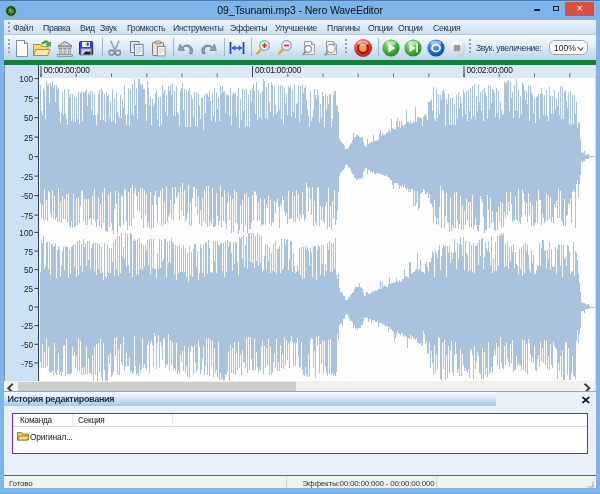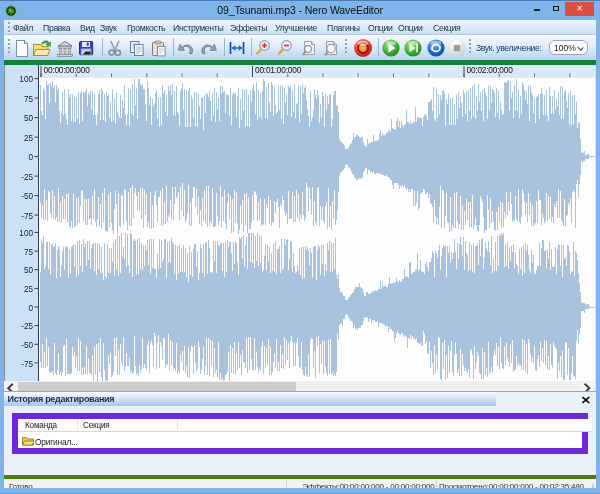--- a/index.html
+++ b/index.html
@@ -17,26 +17,26 @@
 .ti{position:absolute}
 #vlabel{position:absolute;left:472px;top:8px;font-size:8.6px;color:#1e3a66;letter-spacing:-0.35px}
 #vcombo{position:absolute;left:545px;top:5px;width:39px;height:15px;background:#fdfdfd;border:1px solid #98a8bc;border-radius:6px;font-size:8.6px;color:#222;padding:2px 0 0 4px}
 #vcombo .chev{position:absolute;right:4px;top:3.5px;width:5px;height:5px;border-right:1.6px solid #333;border-bottom:1.6px solid #333;transform:rotate(45deg) scale(1,0.8)}
 #wavepanel{position:absolute;left:0;top:40px;width:592px;height:330px;background:#c9def3;border-top:5px solid #15803d}
 #wavesvg{position:absolute;left:0;top:-40px}
 #hist{position:absolute;left:0;top:371px;width:592px;height:84px;background:#e9f0f9;border-top:1px solid #98a8bc}
 #histhdr{position:absolute;left:0;top:0;width:492px;height:13.5px;background:linear-gradient(#f8fbfe,#d5e6f7 45%,#a3c7ee)}
 #histhdr .t{position:absolute;left:3.5px;top:1.5px;font-size:9px;font-weight:bold;color:#1c3048;letter-spacing:-0.3px}
 #histx{position:absolute;left:577px;top:0.5px;font-size:11.5px;color:#111;font-weight:bold;transform:scale(1.1,0.95)}
-#histlist{position:absolute;left:8px;top:20.5px;width:576px;height:41px;background:#fff;border:6px solid #6d28d9}
+#histlist{position:absolute;left:8px;top:20.5px;width:576px;height:41px;background:#fff;border:1px solid #6d28d9}
 .hcol{position:absolute;top:0;height:13px;border-right:1px solid #e4e4ec}
 .hlbl{position:absolute;top:2px;font-size:8.2px;color:#222;letter-spacing:-0.2px}
 #hdrrow{position:absolute;left:0;top:0;width:574px;height:13px;background:#fdfdfd;border-bottom:1px solid #d8d8e0}
 #rowtxt{position:absolute;left:17px;top:18px;font-size:8.4px;color:#222;letter-spacing:-0.2px}
-#status{position:absolute;left:0;top:455px;width:592px;height:13px;background:#f1f1f1;border-top:4px solid #4d7c0f;font-size:8px;color:#333}
+#status{position:absolute;left:0;top:455px;width:592px;height:13px;background:#f1f1f1;border-top:1px solid #4d7c0f;font-size:8px;color:#333}
 .st{position:absolute;top:2.5px;letter-spacing:-0.2px}
 .stsep{position:absolute;top:1px;width:1px;height:11px;background:#d2d2d2}
 </style></head><body>
 <div id="topline"></div>
 <div id="titlebar">
 <div id="titletxt">09_Tsunami.mp3 - Nero WaveEditor</div>
 <svg style="position:absolute;left:5px;top:4px" width="12" height="12" viewBox="0 0 12 12">
       <circle cx="6" cy="6" r="5.4" fill="#174a18"></circle>
       <circle cx="6" cy="6" r="5.4" fill="none" stroke="#9ab49a" stroke-width="0.9"></circle>
       <path d="M6 2.5v7M3 5l6 2.5M9 5L3 7.5" stroke="#27c32f" stroke-width="1.1"></path>
@@ -274,18 +274,17 @@
           <path d="M0.5 9l2-4h10l-2.2 4z" fill="#f8dc7a" stroke="#8a6914" stroke-width="0.8"></path>
         </svg>
 <div id="rowtxt">Оригинал...</div>
 </div>
 </div>
 <div id="status">
 <div class="st" style="left:5px">Готово</div>
 <div class="stsep" style="left:282px"></div>
 <div class="st" style="left:298.5px">Эффекты:00:00:00:000 - 00:00:00:000</div>
 <div class="stsep" style="left:432px"></div>
-<div class="st" style="left:435px">Просмотрено:00:00:00:000 - 00:02:35:480</div>
 <svg style="position:absolute;left:582px;top:4px" width="8" height="8" viewBox="0 0 8 8">
         <path d="M7 1v6H1M7 4v3H4" fill="none" stroke="#b5b5b5" stroke-width="1"></path>
       </svg>
 </div>
 </div>
 <div style="position:absolute;left:0;top:493px;width:600px;height:1px;background:#6fa3d8;background:#6ea3d8"></div>
 </body></html>

